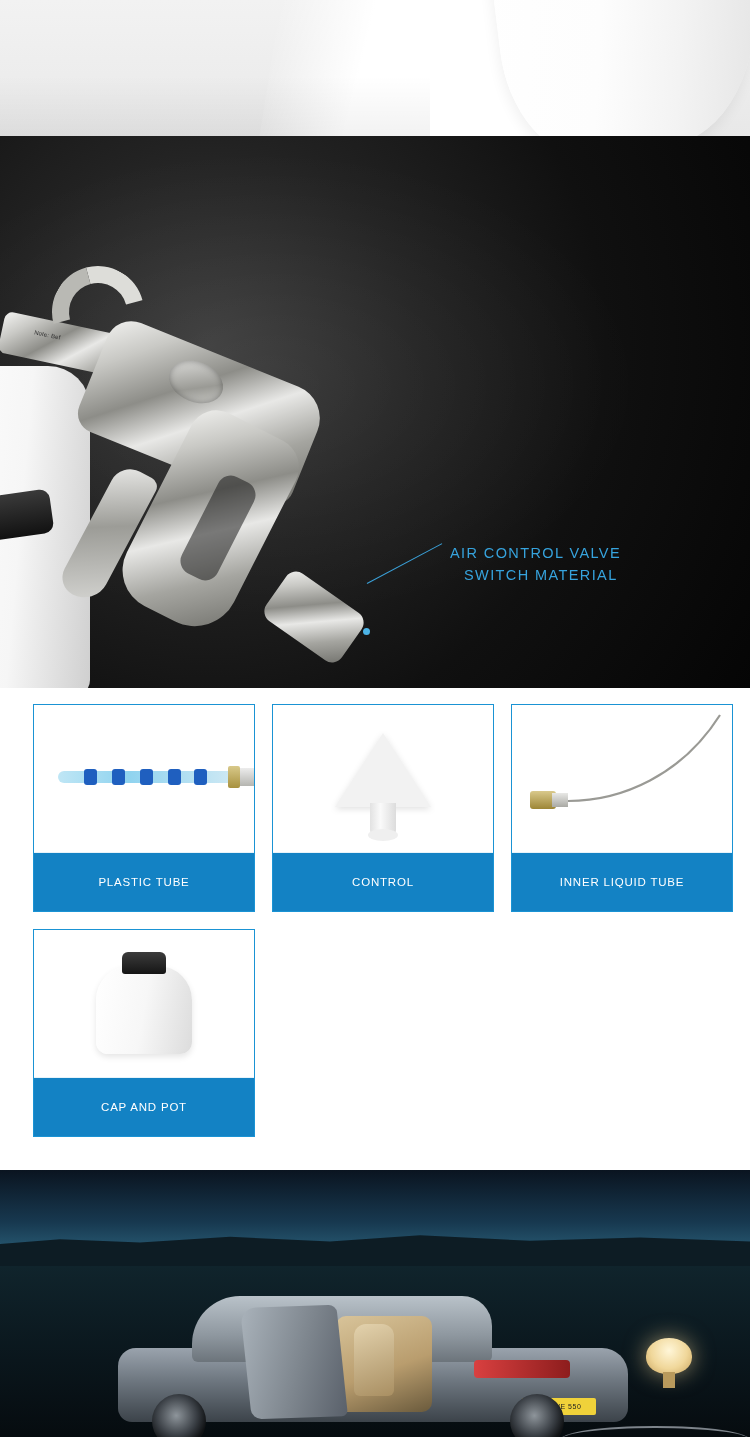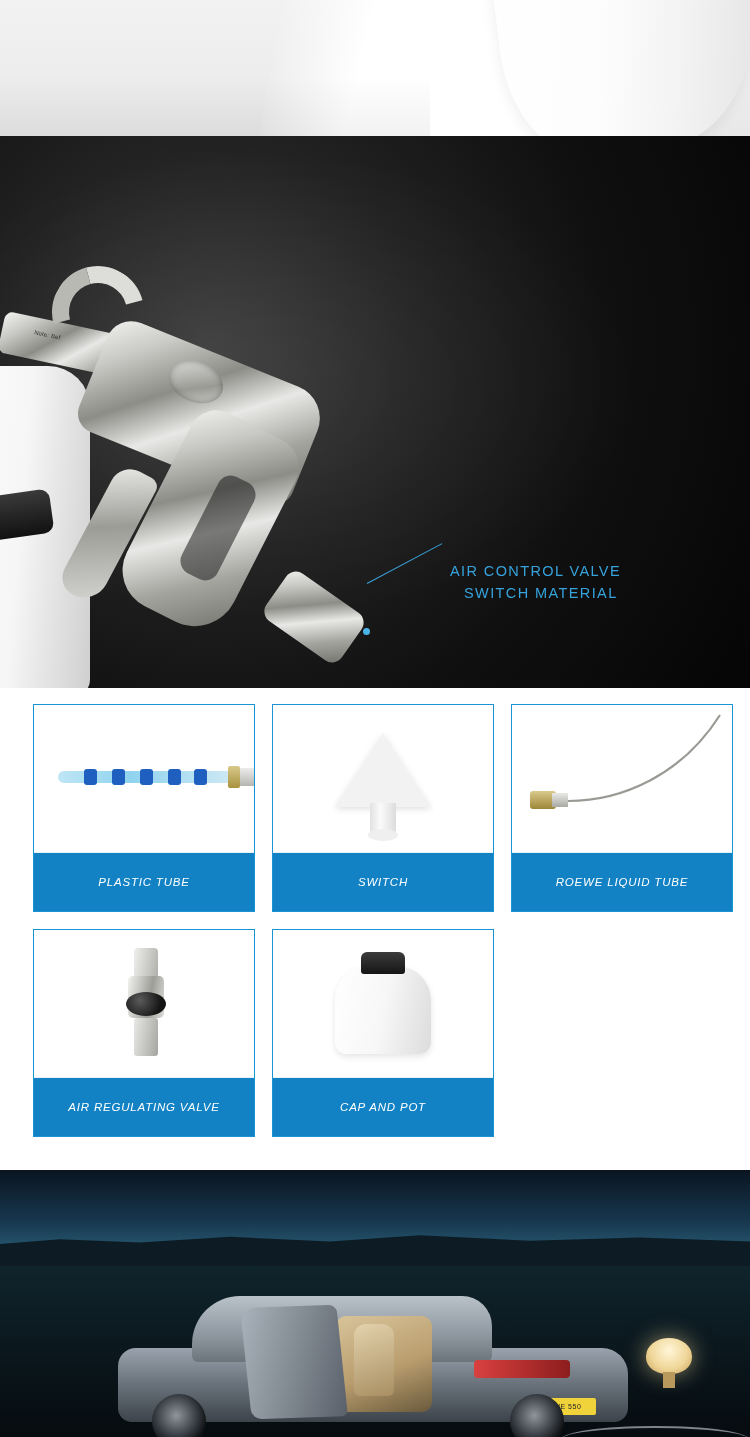--- a/index.html
+++ b/index.html
@@ -162,35 +162,34 @@
   }
   .callout-dot {
     position: absolute;
     left: 363px; top: 492px;
     width: 7px; height: 7px;
     border-radius: 50%;
     background: #4cb3e6;
   }
   .callout-text {
     position: absolute;
-    left: 450px; top: 424px;
+    left: 450px; top: 406px;
     color: #36a3dd;
     font-size: 14.5px;
     letter-spacing: 1.4px;
     line-height: 22px;
     text-align: left;
   }
   .callout-text .l2 { padding-left: 14px; display: block; }
 
   
   .parts {
     width: 750px;
     padding: 16px 16px 16px 33px;
     background: #fff;
-    font-style: italic;
   }
   .parts-row {
     display: flex;
     gap: 17px;
     margin-bottom: 17px;
   }
   .part-card {
     width: 222px;
     border: 1px solid #1a93d4;
     background: #fff;
@@ -518,52 +517,41 @@
       </div>
 
       <div class="part-card">
         <div class="part-img">
           <div class="trumpet">
             <div class="cone"></div>
             <div class="stem"></div>
             <div class="mouth"></div>
           </div>
         </div>
-        <div class="part-caption">SWITCH</div>
+        <div class="part-caption">CONTROL</div>
       </div>
 
       <div class="part-card">
         <div class="part-img">
           <div class="liquid-tube">
             <svg width="220" height="146" viewBox="0 0 220 146">
               <path d="M56 96 C 110 96, 170 70, 208 10" stroke="#9a9a95" stroke-width="2.2" fill="none"></path>
             </svg>
             <div class="fitting"></div>
             <div class="nutm"></div>
           </div>
         </div>
-        <div class="part-caption">ROEWE LIQUID TUBE</div>
+        <div class="part-caption">INNER LIQUID TUBE</div>
       </div>
 
     </div>
 
     <div class="parts-row">
 
 
-      <div class="part-card tall">
-        <div class="part-img">
-          <div class="reg-valve">
-            <div class="rtip"></div>
-            <div class="rbody"></div>
-            <div class="rknob"></div>
-            <div class="rlow"></div>
-          </div>
-        </div>
-        <div class="part-caption">AIR REGULATING VALVE</div>
-      </div>
 
       <div class="part-card tall">
         <div class="part-img">
           <div class="cap-pot">
             <div class="pot"></div>
             <div class="cap"></div>
           </div>
         </div>
         <div class="part-caption">CAP AND POT</div>
       </div>

